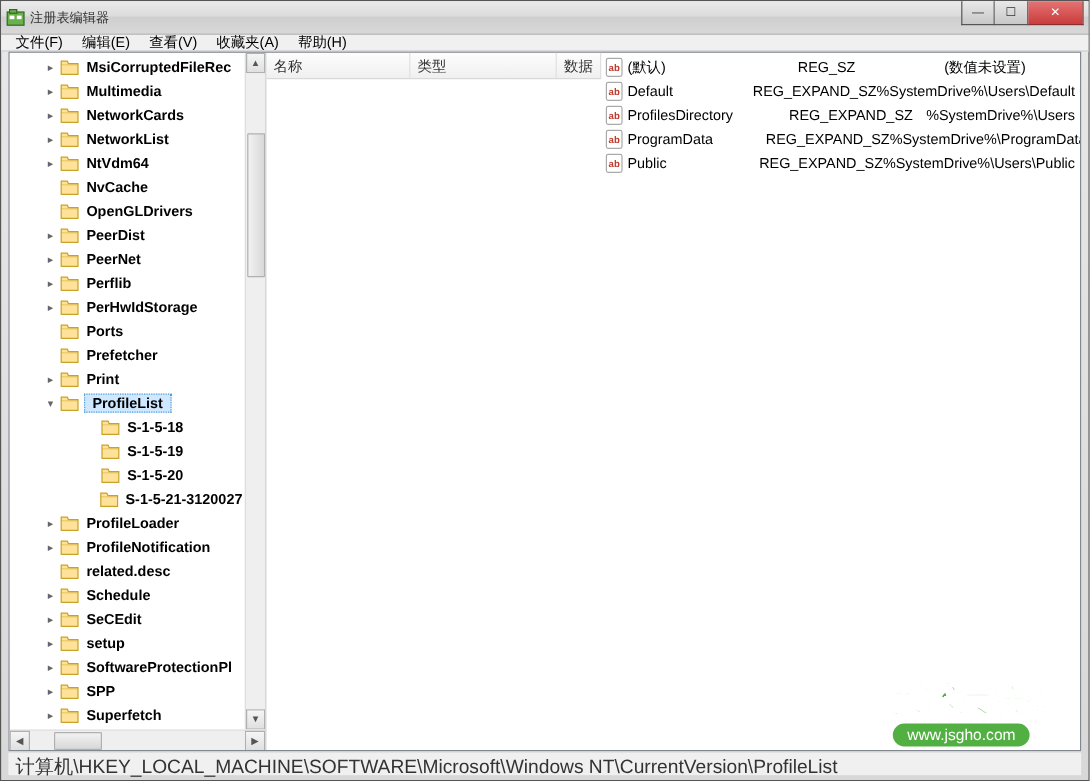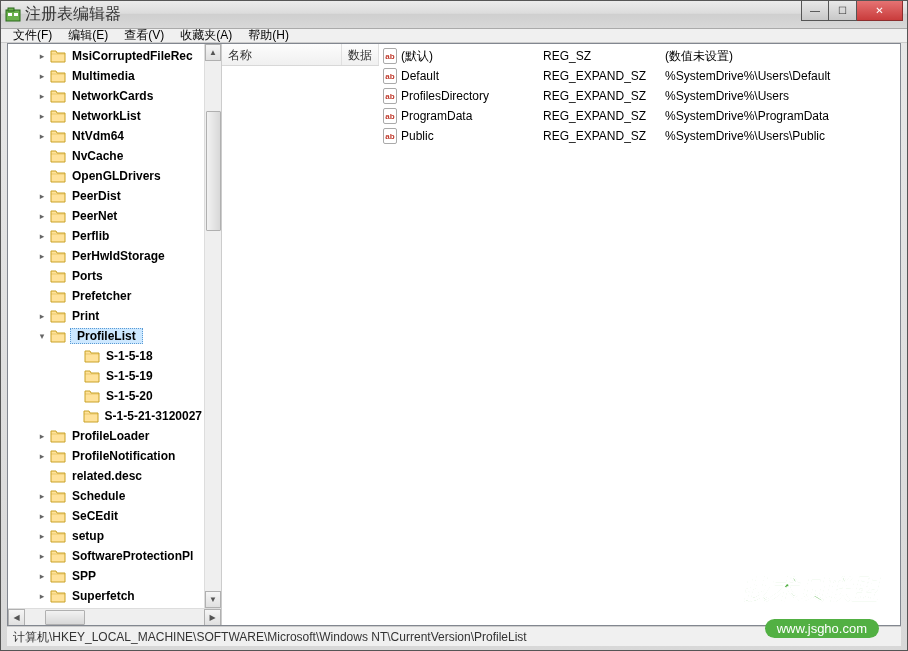--- a/index.html
+++ b/index.html
@@ -1,20 +1,20 @@
 <!DOCTYPE html>
 <html><head>
 <meta charset="utf-8">
 <style>
 * { box-sizing: border-box; margin: 0; padding: 0; }
 body { font-family: "Microsoft YaHei", "Segoe UI", Tahoma, sans-serif; font-size: 12px; background: #fff; overflow: hidden; }
 .window { width: 908px; height: 651px; background: linear-gradient(to bottom, #e8e8e8, #d8d8d8); border: 1px solid #555; display: flex; flex-direction: column; position: relative; }
 .titlebar { height: 28px; background: linear-gradient(to bottom, #ebebeb 0%, #dcdcdc 45%, #cfcfcf 50%, #d8d8d8 100%); display: flex; align-items: center; padding: 0 4px; border-bottom: 1px solid #aaa; }
 .titlebar-icon { width: 16px; height: 16px; margin-right: 4px; }
-.titlebar-title { flex: 1; font-size: 16px; color: #333; }
+.titlebar-title { flex: 1; font-size: 11px; color: #333; }
 .win-controls { display: flex; height: 20px; margin-top: -8px; }
 .win-btn { width: 28px; height: 20px; margin-left: 0; display: flex; align-items: center; justify-content: center; border: 1px solid #555; border-top: none; background: linear-gradient(to bottom, #e8e8e8, #c8c8c8); color: #333; font-size: 10px; }
 .win-btn.close { width: 46px; background: linear-gradient(to bottom, #e57373, #c93c3c); color: #fff; border-color: #8b2e2e; }
 .win-btn + .win-btn { border-left: none; }
 .menubar { height: 14px; background: #f0f0f0; display: flex; align-items: center; padding: 0 4px; border-bottom: 1px solid #ccc; }
 .menu-item { padding: 2px 8px; cursor: default; }
 .content { flex: 1; display: flex; background: #fff; border: 1px solid #828790; margin: 0 6px 0 6px; overflow: hidden; }
 .tree-panel { width: 214px; border-right: 1px solid #ccc; overflow: hidden; position: relative; display: flex; flex-direction: column; }
 .tree-scroll { flex: 1; overflow: hidden; padding: 2px 0; }
 .tree-item { display: flex; align-items: center; height: 20px; white-space: nowrap; padding-left: 28px; cursor: default; }
@@ -37,24 +37,24 @@
 .list-col { padding: 3px 6px; border-right: 1px solid #e0e0e0; color: #333; }
 .col-name { width: 120px; }
 .col-type { width: 122px; }
 .col-data { flex: 1; }
 .list-body { flex: 1; overflow: auto; padding: 2px 0; }
 .list-row { display: flex; align-items: center; height: 20px; padding: 0 4px; }
 .cell-name { width: 116px; display: flex; align-items: center; }
 .cell-type { width: 122px; margin-left: 44px; }
 .cell-data { flex: 1; }
 .reg-icon { width: 14px; height: 16px; margin-right: 4px; border: 1px solid #aaa; border-radius: 2px; background: #fff; display: flex; align-items: center; justify-content: center; font-size: 8px; color: #c0392b; font-weight: bold; flex-shrink: 0; }
-.statusbar { height: 20px; background: #f0f0f0; border-top: 1px solid #ccc; padding: 2px 6px; font-size: 12px; color: #333; margin: 0 6px 4px 6px; }
-.watermark { position: absolute; right: 28px; bottom: 12px; pointer-events: none; text-align: right; }
+.statusbar { height: 20px; background: #f0f0f0; border-top: 1px solid #ccc; padding: 2px 6px; font-size: 16px; color: #333; margin: 0 6px 4px 6px; }
+.watermark { position: absolute; right: 28px; bottom: 28px; pointer-events: none; text-align: left; }
 .watermark .wm-top { font-size: 26px; font-weight: 900; color: #52b043; -webkit-text-stroke: 1px #fff; letter-spacing: 1px; font-style: italic; }
-.watermark .wm-bot { background: #52b043; color: #fff; padding: 2px 12px; border-radius: 10px; font-size: 13px; margin-top: 12px; display: inline-block; }
+.watermark .wm-bot { background: #52b043; color: #fff; padding: 2px 12px; border-radius: 10px; font-size: 13px; margin-top: 2px; display: inline-block; }
 .tree-wrap { display: flex; flex: 1; overflow: hidden; }
 </style>
 </head>
 <body>
 
 <div class="window">
   <div class="titlebar">
     <svg class="titlebar-icon" viewBox="0 0 16 16">
         <rect x="1" y="3" width="14" height="11" fill="#6ab04c" stroke="#2d6a1f"></rect>
         <rect x="3" y="1" width="6" height="3" fill="#6ab04c" stroke="#2d6a1f"></rect>
@@ -319,20 +319,21 @@
         <div class="hscroll-track">
             <div class="hscroll-thumb"></div>
           </div>
         <div class="hscroll-btn">▶</div>
       </div>
     </div>
 
     <div class="list-panel">
       <div class="list-header">
         <div class="list-col col-name">名称</div>
+        <div class="list-col col-type">类型</div>
         <div class="list-col col-data">数据</div>
       </div>
       <div class="list-body" id="list-body">
           <div class="list-row">
             <div class="cell-name">
               <span class="reg-icon">ab</span>
               <span>(默认)</span>
             </div>
             <div class="cell-type">REG_SZ</div>
             <div class="cell-data">(数值未设置)</div>

